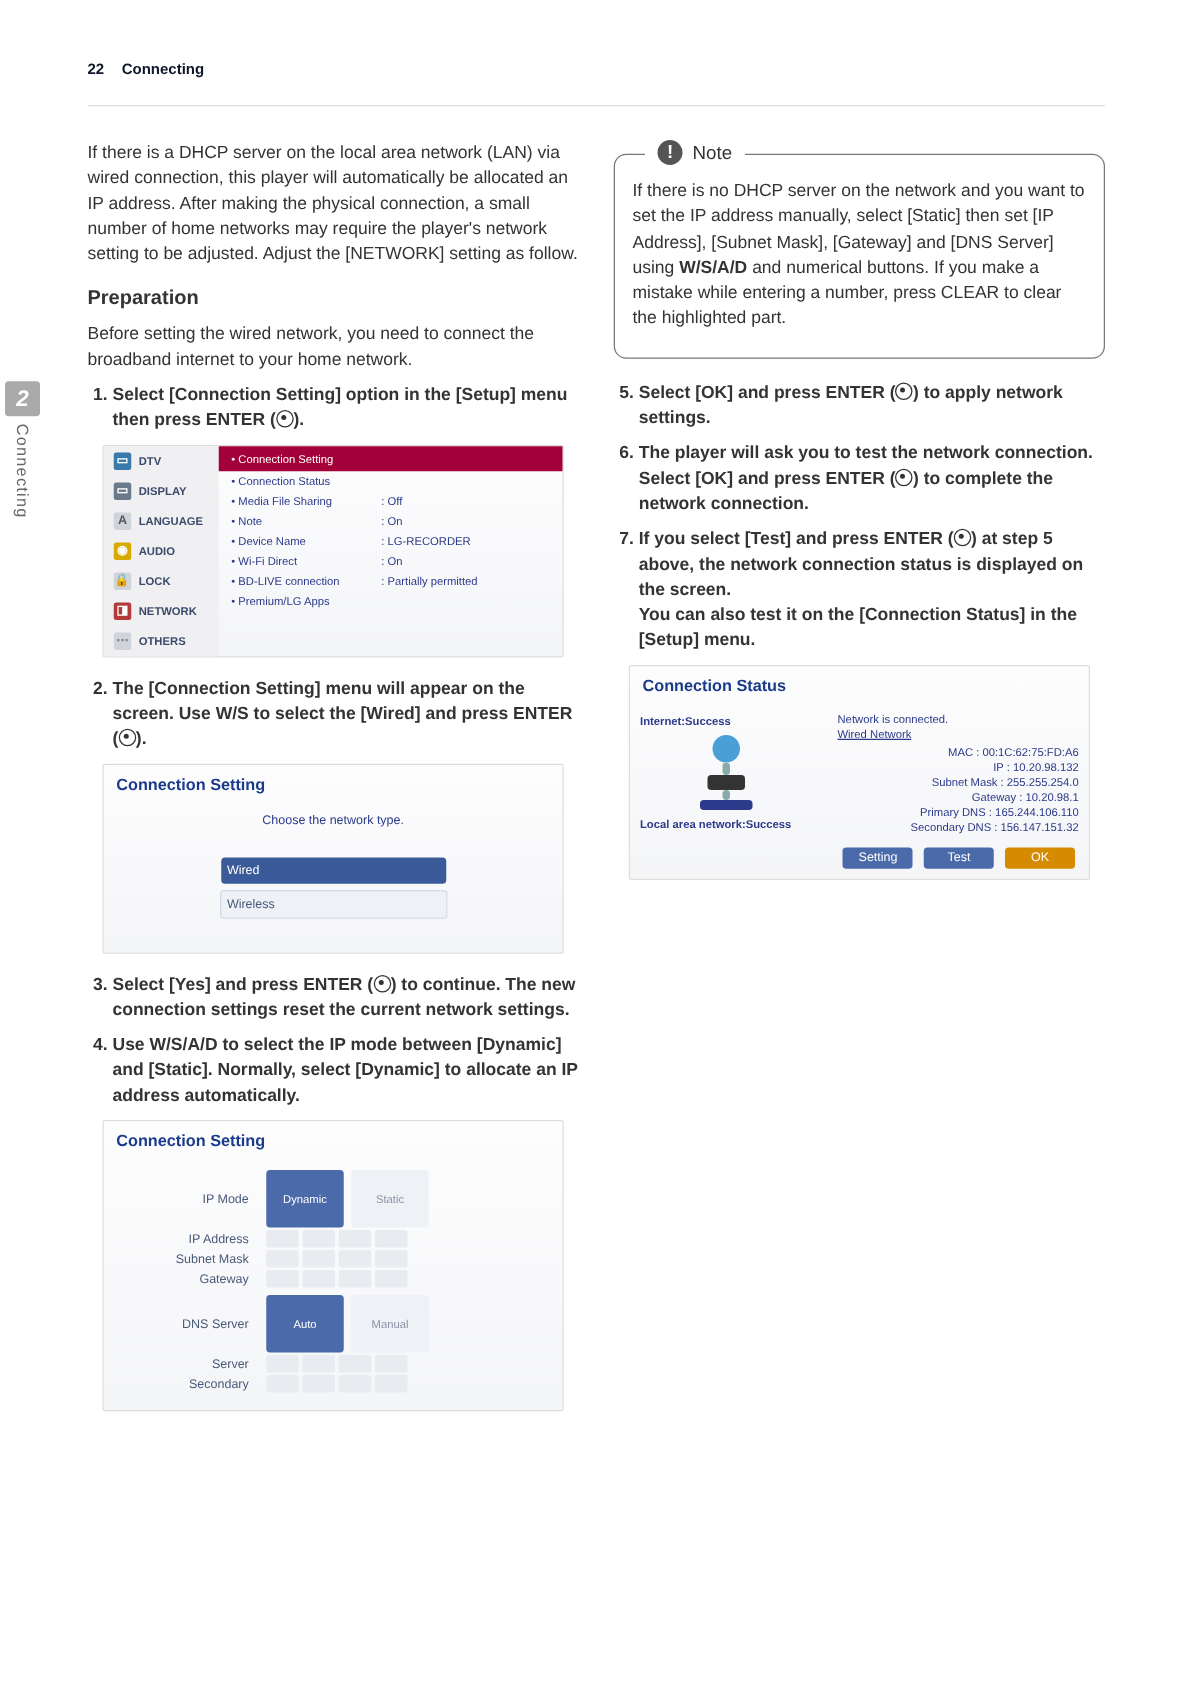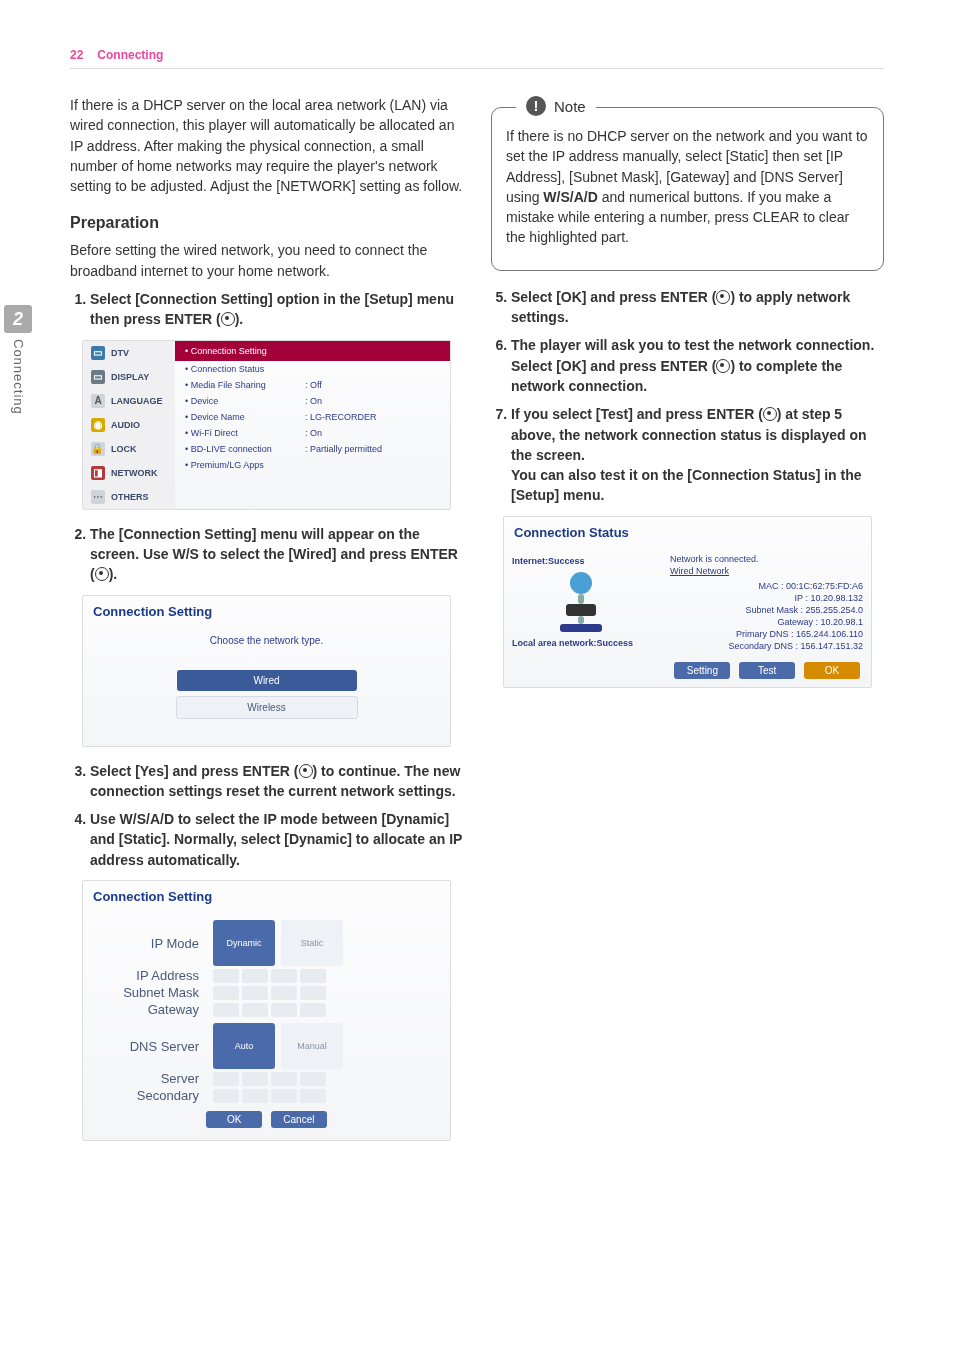--- a/index.html
+++ b/index.html
@@ -10,24 +10,24 @@
     width: 954px;
   }
   .page {
     padding: 48px 70px 70px 70px;
     position: relative;
   }
   .header-row {
     display: flex;
     align-items: center;
     font-size: 12px;
-    color: #ec4899;
+    color: #0f172a;
     margin-bottom: 18px;
     border-bottom: 1px solid #ddd;
-    padding-bottom: 6px;
+    padding-bottom: 22px;
   }
   .page-number { font-weight: bold; margin-right: 14px; }
   .section-name { font-weight: bold; }
   .side-tab {
     position: absolute;
     left: 0;
     top: 305px;
     width: 36px;
     text-align: center;
   }
@@ -112,34 +112,33 @@
     font-size: 9px;
   }
   .shot-1 .row .k { width: 120px; }
   .shot-1 .row.hl { background: #a3003a; color: #fff; padding: 5px 10px; }
   .shot-2 .title, .shot-3 .title, .shot-4 .title {
     font-weight: bold; color: #1a3a8a; padding: 8px 10px; font-size: 13px;
   }
   .shot-2 .body { padding: 8px 30px 22px; }
   .shot-2 .hint { text-align: center; color: #2b3a8a; font-size: 10px; margin-bottom: 24px; }
   .shot-2 .opt {
-    text-align: center;
     padding: 5px;
     border-radius: 3px;
     margin: 5px auto;
     width: 170px;
     font-size: 10px;
   }
   .shot-2 .opt.sel { background: #3a5a9a; color: #fff; }
   .shot-2 .opt.un { background: #eef1f6; color: #4a5a7a; border: 1px solid #d5dbe6; }
   .shot-3 .grid {
     padding: 6px 16px 12px;
   }
   .shot-3 .line { display: flex; align-items: center; margin: 2px 0; gap: 6px; }
-  .shot-3 .lbl { width: 100px; color: #4a5a7a; font-size: 13px; text-align: right; padding-right: 8px;}
+  .shot-3 .lbl { width: 100px; color: #4a5a7a; font-size: 10px; text-align: right; padding-right: 8px;}
   .shot-3 .pill {
     width: 62px; text-align: center; padding: 18px 0; border-radius: 3px; font-size: 9px;
   }
   .shot-3 .pill.on { background: #4a6aaa; color: #fff; }
   .shot-3 .pill.off { background: #eef1f6; color: #8a94a6; }
   .shot-3 .cells { display: flex; gap: 3px; }
   .shot-3 .cell { width: 26px; height: 14px; background: #e8ebf0; border-radius: 2px; }
   .shot-3 .btnrow { text-align: center; margin-top: 8px; }
   .shot-3 .btn, .shot-4 .btn {
     display: inline-block; width: 56px; padding: 3px 0; text-align: center;
@@ -243,21 +242,21 @@
           <div id="s1-rows">
               <div class="row">
                 <span class="k">• Connection Status</span>
                 <span></span>
               </div>
               <div class="row">
                 <span class="k">• Media File Sharing</span>
                 <span>: Off</span>
               </div>
               <div class="row">
-                <span class="k">• Device</span>
+                <span class="k">• Note</span>
                 <span>: On</span>
               </div>
               <div class="row">
                 <span class="k">• Device Name</span>
                 <span>: LG-RECORDER</span>
               </div>
               <div class="row">
                 <span class="k">• Wi-Fi Direct</span>
                 <span>: On</span>
               </div>
@@ -348,24 +347,20 @@
             </div>
           <div class="line">
               <span class="lbl">Secondary</span>
               <span class="cells">
                 <span class="cell"></span>
                 <span class="cell"></span>
                 <span class="cell"></span>
                 <span class="cell"></span>
               </span>
             </div>
-          <div class="btnrow">
-            <span class="btn">OK</span>
-            <span class="btn">Cancel</span>
-          </div>
         </div>
       </div>
     </div>
 
     <div class="col">
       <div class="note-box">
         <div class="note-head">
           <span class="bang">!</span>
           <span>Note</span>
         </div>

